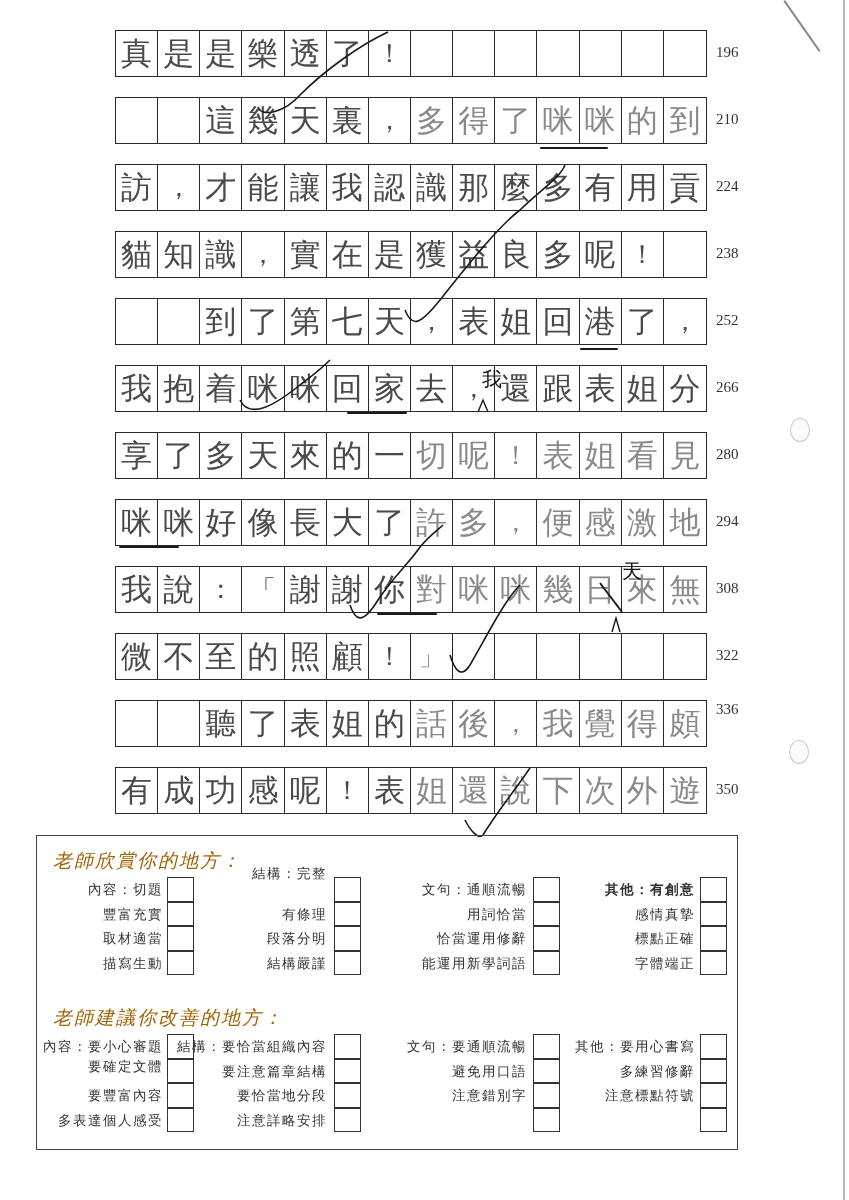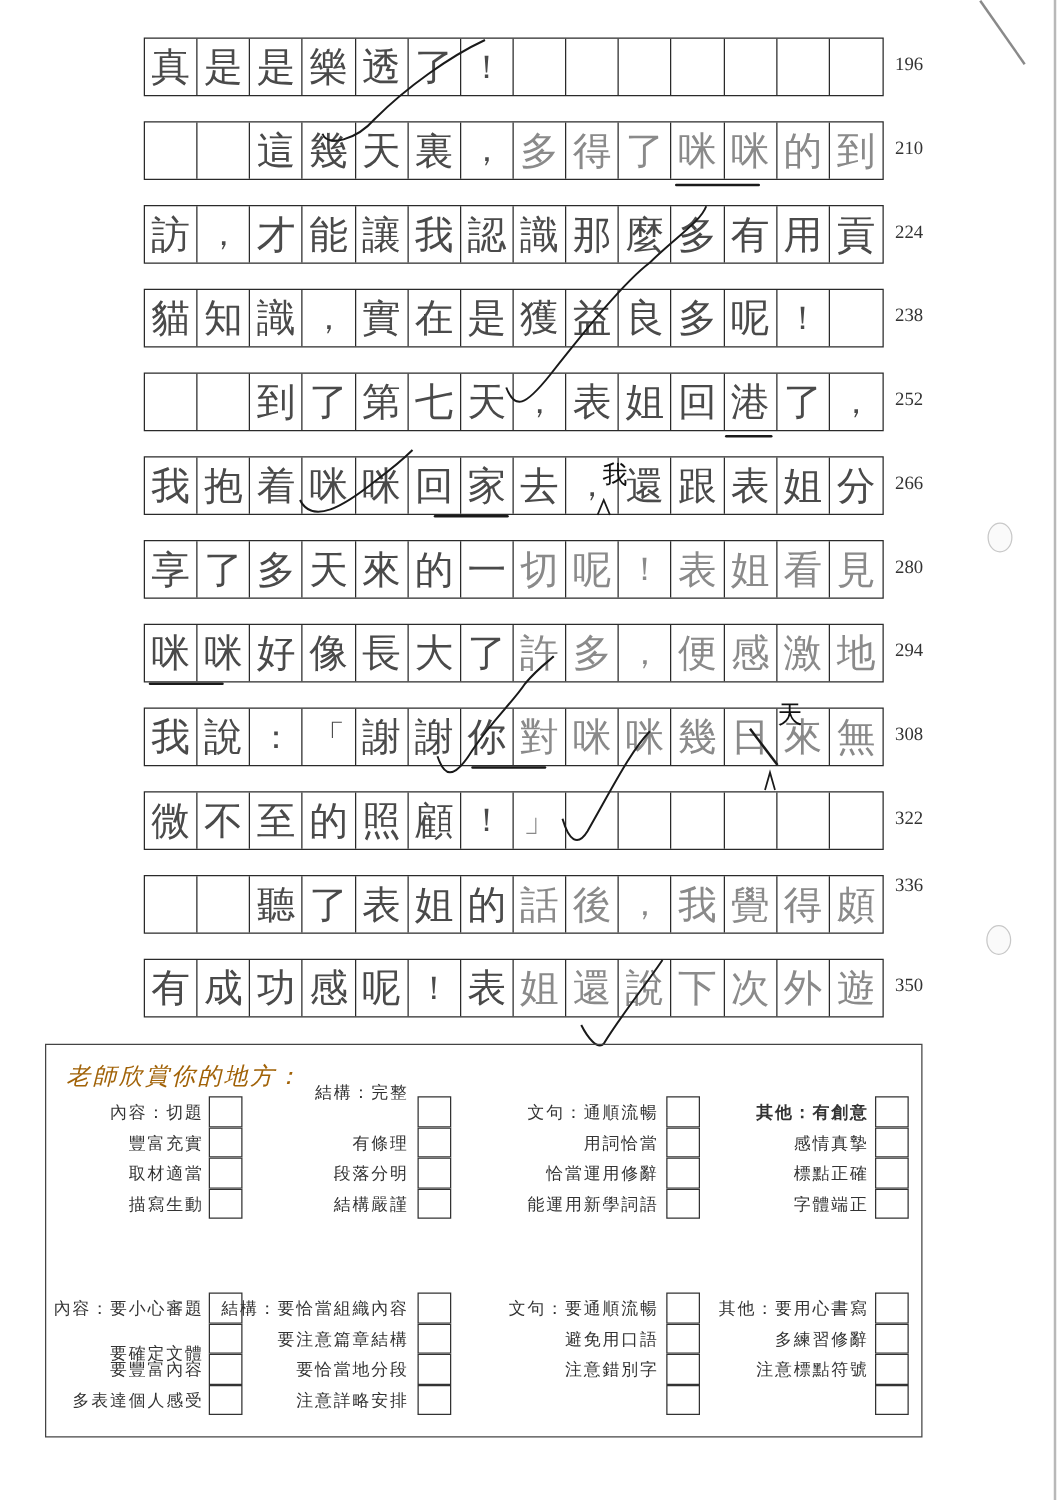--- a/index.html
+++ b/index.html
@@ -293,20 +293,21 @@
       <path d="M478 412 L483 400 L488 412" fill="none" stroke="#1a1a1a" stroke-width="1.4"></path>
       <path d="M612 632 L616 618 L620 632" fill="none" stroke="#1a1a1a" stroke-width="1.4"></path>
       <path d="M600 583 L622 612" stroke="#1a1a1a" stroke-width="2"></path>
     </svg>
     <div style="position: absolute; left: 367px; top: 336px; font-size: 20px; color: rgb(17, 17, 17); font-family: &quot;DejaVu Sans&quot;, sans-serif;">我</div>
     <div style="position: absolute; left: 507px; top: 528px; font-size: 20px; color: rgb(17, 17, 17); font-family: &quot;DejaVu Sans&quot;, sans-serif;">天</div>
   </div>
 
 <div class="feedback-box" id="feedback">
   <div class="fb-title" style="left:16px;top:12px;">老師欣賞你的地方：</div>
+  <div class="fb-title" style="left:16px;top:169px;">老師建議你改善的地方：</div>
 <div class="fb-label" style="top: 45px; right: 574px;">內容：切題</div>
     <div class="fb-check" style="left: 130px; top: 41px;"></div>
     <div class="fb-label" style="top: 69.5px; right: 574px;">豐富充實</div>
     <div class="fb-check" style="left: 130px; top: 65.5px;"></div>
     <div class="fb-label" style="top: 94px; right: 574px;">取材適當</div>
     <div class="fb-check" style="left: 130px; top: 90px;"></div>
     <div class="fb-label" style="top: 118.5px; right: 574px;">描寫生動</div>
     <div class="fb-check" style="left: 130px; top: 114.5px;"></div>
     <div class="fb-label" style="top: 29px; right: 410px; text-align: center;">結構：完整</div>
     <div class="fb-check" style="left: 297px; top: 41px;"></div>
@@ -327,21 +328,21 @@
     <div class="fb-label" style="top: 45px; right: 42px; font-weight: bold;">其他：有創意</div>
     <div class="fb-check" style="left: 663px; top: 41px;"></div>
     <div class="fb-label" style="top: 69.5px; right: 42px; margin-left: 28px;">感情真摯</div>
     <div class="fb-check" style="left: 663px; top: 65.5px;"></div>
     <div class="fb-label" style="top: 94px; right: 42px;">標點正確</div>
     <div class="fb-check" style="left: 663px; top: 90px;"></div>
     <div class="fb-label" style="top: 118.5px; right: 42px;">字體端正</div>
     <div class="fb-check" style="left: 663px; top: 114.5px;"></div>
     <div class="fb-label" style="top: 202px; right: 574px;">內容：要小心審題</div>
     <div class="fb-check" style="left: 130px; top: 198px;"></div>
-    <div class="fb-label" style="top: 238px; right: 574px;">要確定文體</div>
+    <div class="fb-label" style="top: 222px; right: 574px;">要確定文體</div>
     <div class="fb-check" style="left: 130px; top: 222.5px;"></div>
     <div class="fb-label" style="top: 251px; right: 574px;">要豐富內容</div>
     <div class="fb-check" style="left: 130px; top: 247px;"></div>
     <div class="fb-label" style="top: 275.5px; right: 574px;">多表達個人感受</div>
     <div class="fb-check" style="left: 130px; top: 271.5px;"></div>
     <div class="fb-label" style="top: 202px; right: 410px;">結構：要恰當組織內容</div>
     <div class="fb-check" style="left: 297px; top: 198px;"></div>
     <div class="fb-label" style="top: 226.5px; right: 410px;">要注意篇章結構</div>
     <div class="fb-check" style="left: 297px; top: 222.5px;"></div>
     <div class="fb-label" style="top: 251px; right: 410px;">要恰當地分段</div>

